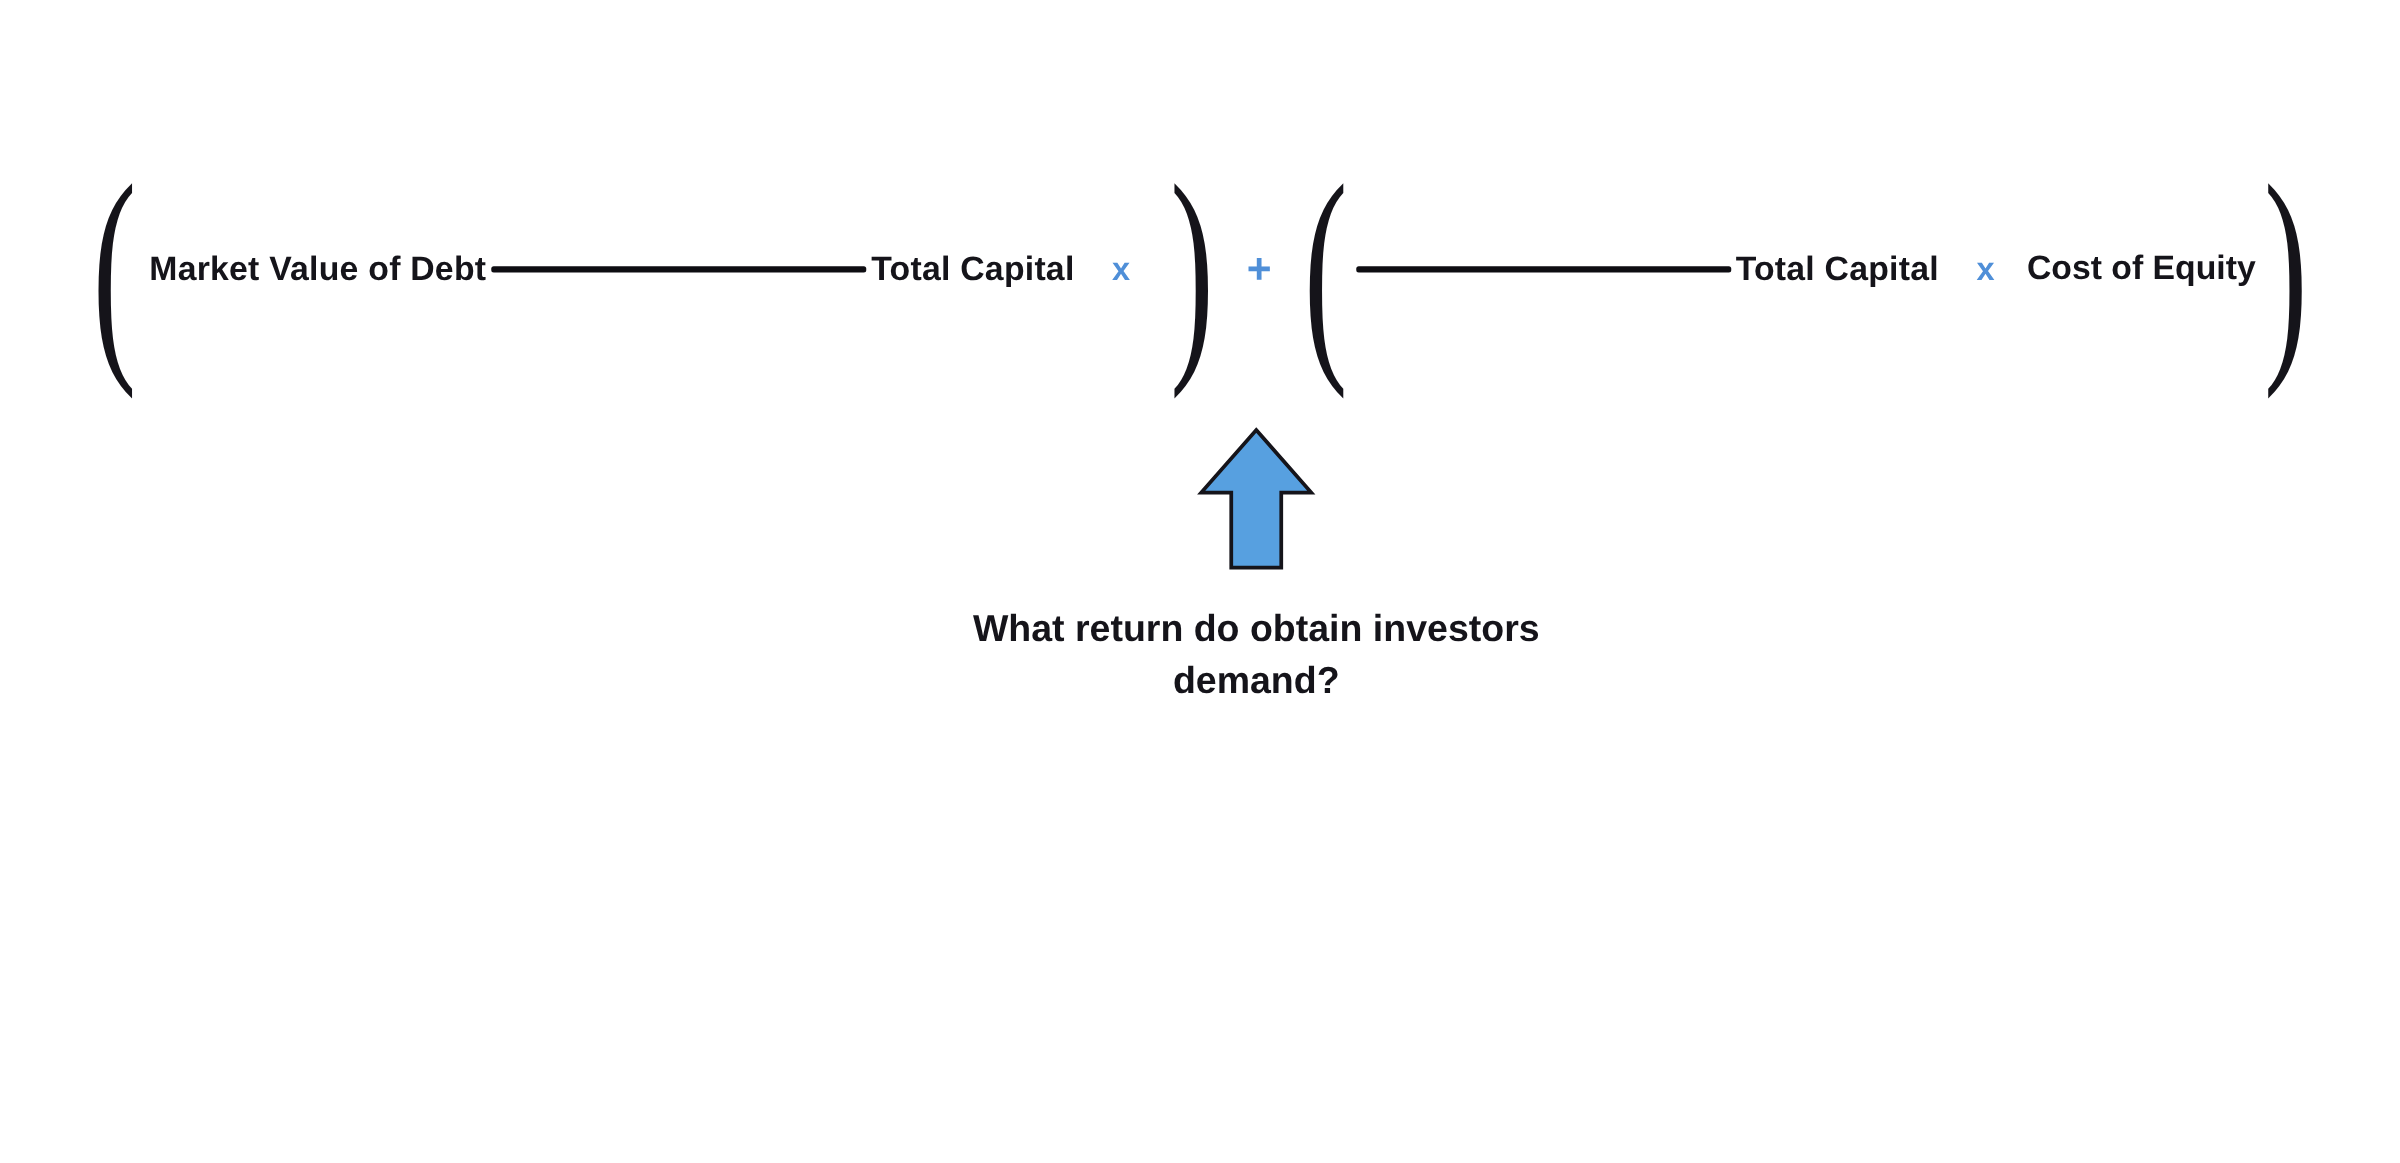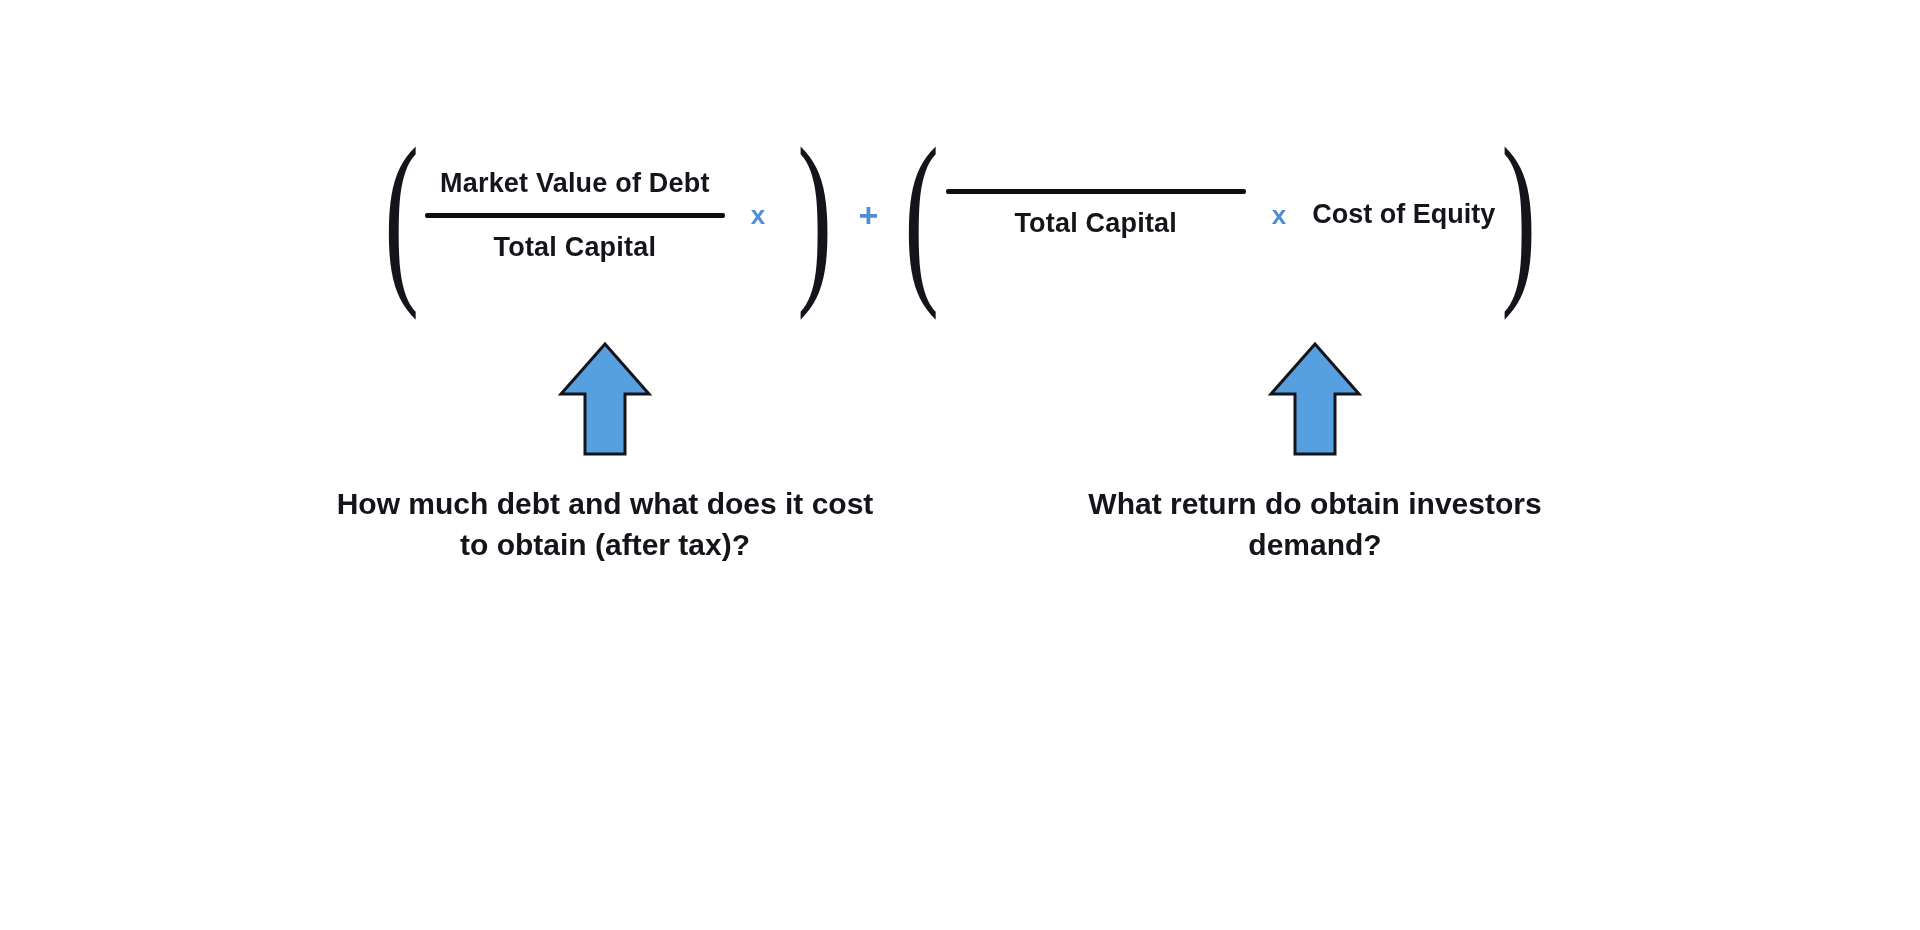--- a/index.html
+++ b/index.html
@@ -39,21 +39,21 @@
     display: inline-block;
     margin: 0 -14px;
   }
   .inner {
     display: flex;
     align-items: center;
     padding: 0 6px;
   }
   .fraction {
     display: flex;
-    flex-direction: column;
+    flex-direction: row;
     align-items: center;
     font-size: 27px;
     font-weight: 800;
   }
   .fraction .num, .fraction .den {
     padding: 8px 4px;
     text-align: center;
     letter-spacing: 0.2px;
   }
   .fraction .bar {
@@ -143,26 +143,20 @@
         <span class="times">x</span>
         <span class="label">Cost of Equity</span>
       </span>
       <span class="paren">)</span>
     </div>
 
   </div>
 
   <div class="annotations">
 
-    <div class="anno">
-      <svg width="100" height="120" viewBox="0 0 100 120">
-        <polygon points="50,4 94,54 70,54 70,114 30,114 30,54 6,54" fill="#57a0e0" stroke="#15141a" stroke-width="3" stroke-linejoin="miter"></polygon>
-      </svg>
-      <div class="caption">How much debt and what does it cost to obtain (after tax)?</div>
-    </div>
 
     <div class="gap"></div>
 
     <div class="anno">
       <svg width="100" height="120" viewBox="0 0 100 120">
         <polygon points="50,4 94,54 70,54 70,114 30,114 30,54 6,54" fill="#57a0e0" stroke="#15141a" stroke-width="3" stroke-linejoin="miter"></polygon>
       </svg>
       <div class="caption">What return do obtain investors demand?</div>
     </div>
 

